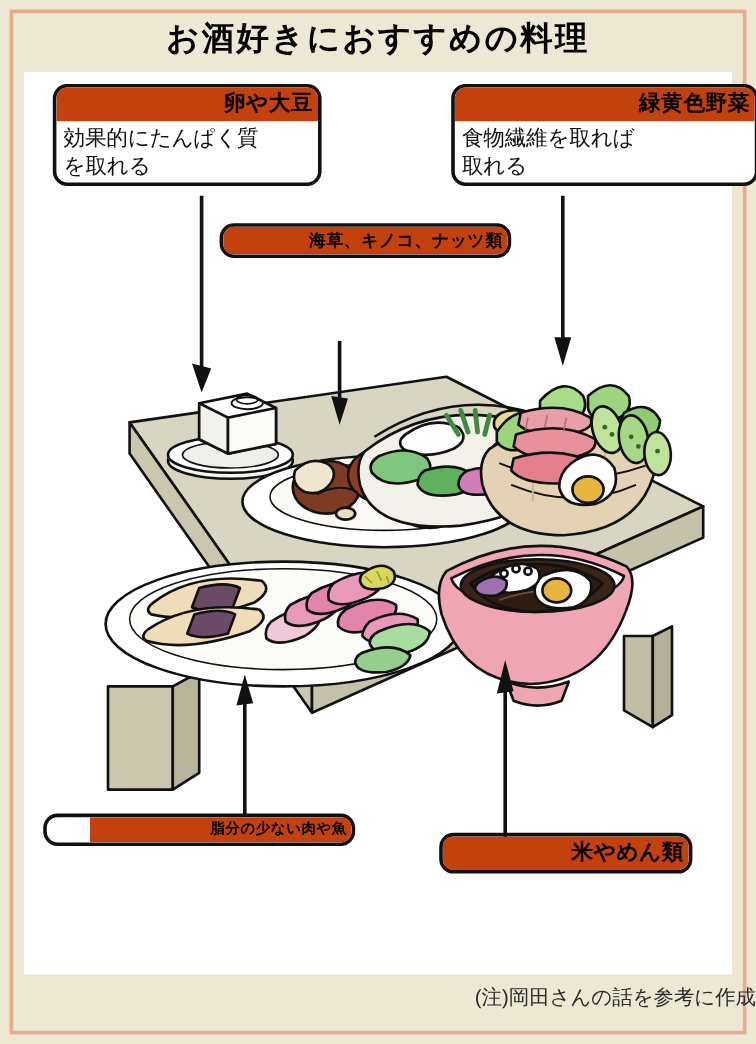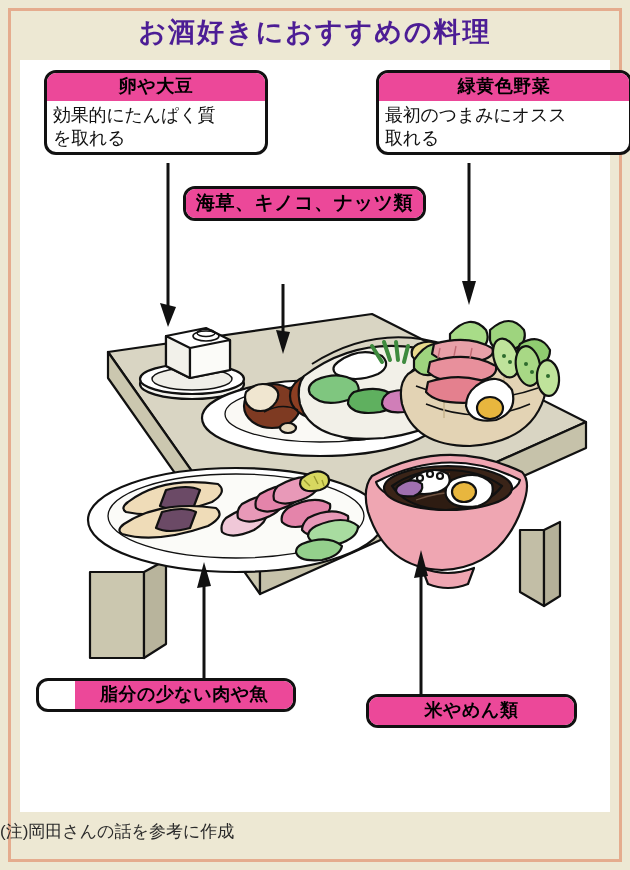--- a/index.html
+++ b/index.html
@@ -34,83 +34,83 @@
 
   
   .title {
     position: absolute;
     left: 0;
     top: 14px;
     width: 630px;
     text-align: center;
     font-size: 27px;
     font-weight: bold;
-    color: #4c1d95;
+    color: #000000;
     letter-spacing: 2px;
     font-family: "DejaVu Serif", "Liberation Serif", serif;
   }
 
   
   .panel {
     position: absolute;
     left: 20px;
     top: 60px;
     width: 590px;
     height: 752px;
     background: #FFFFFF;
   }
 
   
   .footnote {
     position: absolute;
     left: 0;
     top: 820px;
     width: 630px;
-    text-align: left;
+    text-align: right;
     font-size: 17px;
     color: #2a2a2a;
   }
 
   
   .callout {
     position: absolute;
     background: #FFFFFF;
     border: 3px solid #111111;
     border-radius: 12px;
     box-sizing: border-box;
     overflow: hidden;
     z-index: 6;
   }
   .callout .cap {
-    background: #ec4899;
+    background: #c2410c;
     color: #000;
     font-weight: bold;
     font-size: 18px;
-    text-align: center;
+    text-align: right;
     padding: 3px 4px 4px 4px;
     line-height: 1.15;
     letter-spacing: 0.5px;
   }
   .callout .body {
     font-size: 18px;
     color: #111;
     line-height: 1.28;
     padding: 3px 23px 2px 6px;
     letter-spacing: -0.2px;
     white-space: pre-line;
   }
 
   #box-egg      { left: 44px;  top: 70px;  width: 224px; }
   #box-veg      { left: 376px; top: 70px;  width: 256px; }
   #box-seaweed  { left: 183px; top: 186px; width: 243px; }
   #box-meat     { left: 36px;  top: 678px; width: 260px; }
   #box-rice     { left: 366px; top: 694px; width: 211px; }
 
-  #box-seaweed .cap { font-size: 19px; }
-  #box-meat .cap    { font-size: 18px; margin-left: 36px; }
+  #box-seaweed .cap { font-size: 14px; }
+  #box-meat .cap    { font-size: 12px; margin-left: 36px; }
 
   
   .arrow {
     position: absolute;
     z-index: 5;
   }
   .arrow svg { display: block; }
 
   
   .illus {
@@ -310,21 +310,21 @@
   </div>
 
   <div class="callout" id="box-egg">
     <div class="cap">卵や大豆</div>
     <div class="body">効果的にたんぱく質
 を取れる</div>
   </div>
 
   <div class="callout" id="box-veg">
     <div class="cap">緑黄色野菜</div>
-    <div class="body">最初のつまみにオスス
+    <div class="body">食物繊維を取れば
 取れる</div>
   </div>
 
   <div class="callout" id="box-seaweed">
     <div class="cap">海草、キノコ、ナッツ類</div>
   </div>
 
   <div class="callout" id="box-meat">
     <div class="cap">脂分の少ない肉や魚</div>
   </div>

